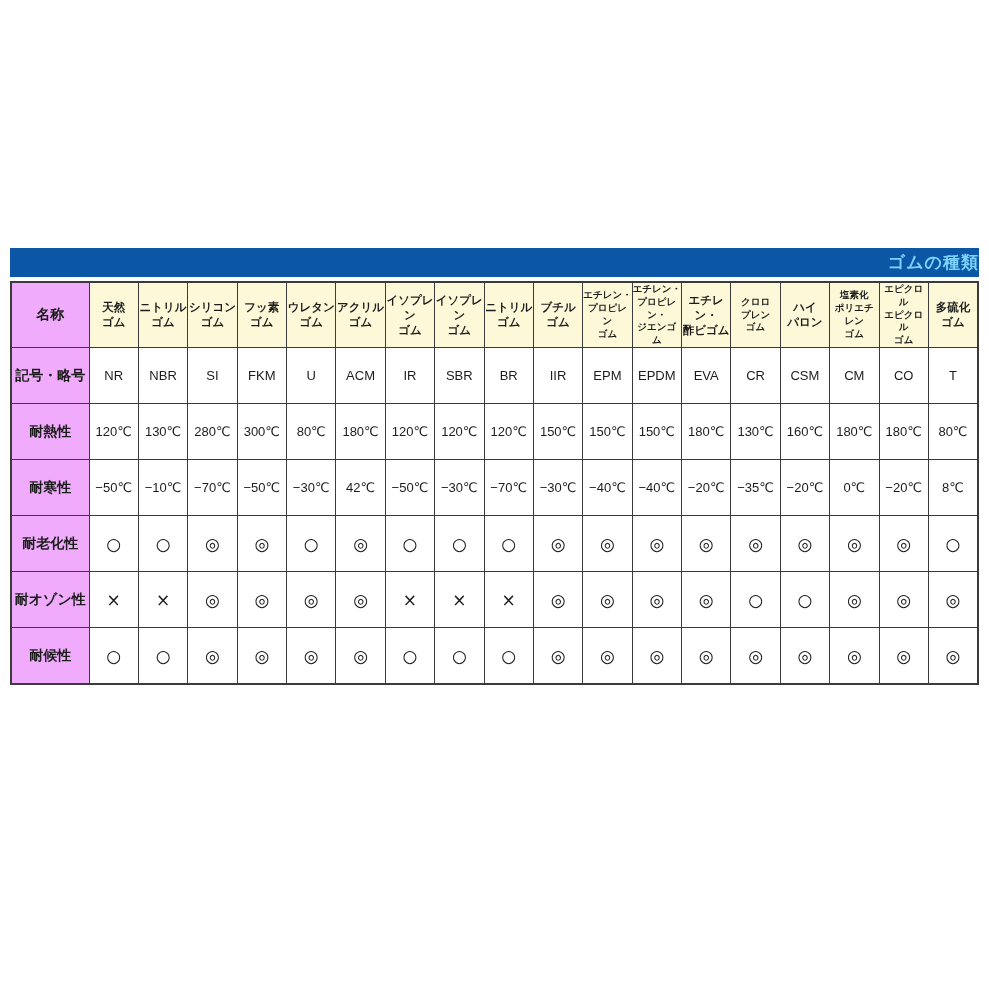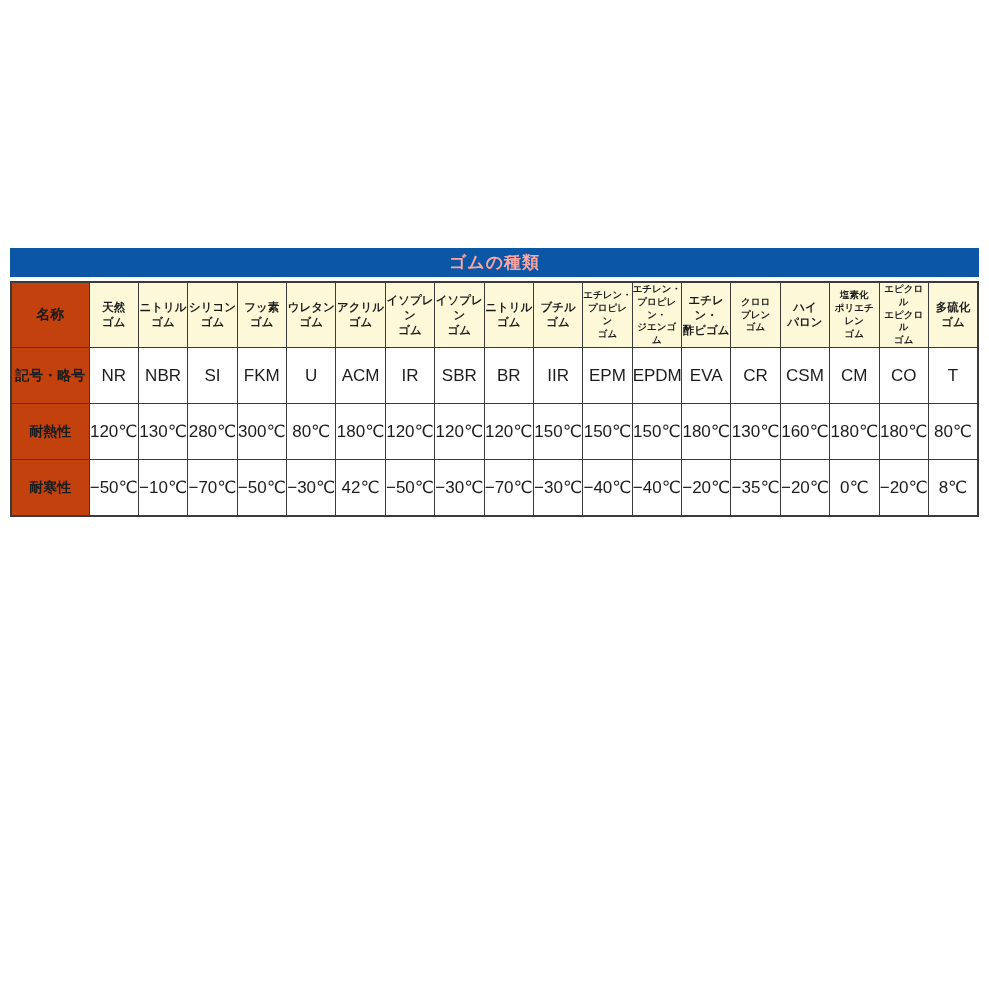--- a/index.html
+++ b/index.html
@@ -12,24 +12,24 @@
     -webkit-font-smoothing: antialiased;
   }
   .sheet {
     position: absolute;
     left: 10px;
     top: 248px;
     width: 969px;
   }
   .title-bar {
     background: #0b57a5;
-    color: #fca5a5;
+    color: #7dd3fc;
     height: 29px;
     line-height: 29px;
-    text-align: center;
+    text-align: right;
     font-weight: bold;
     font-size: 17px;
     letter-spacing: 1px;
   }
   table.rubber {
     border-collapse: collapse;
     table-layout: fixed;
     width: 100%;
     margin-top: 4px;
     border: 2px solid #3b3b3b;
@@ -37,38 +37,38 @@
   }
   table.rubber td {
     border: 1px solid #3b3b3b;
     text-align: center;
     vertical-align: middle;
     padding: 0;
     color: #1c1c1c;
     overflow: hidden;
   }
   td.label-cell {
-    background: #c2410c;
+    background: #f0abfc;
     font-weight: bold;
     font-size: 14px;
   }
   td.head-cell {
     background: #fcf8d8;
     font-weight: bold;
     font-size: 11.5px;
     line-height: 1.3;
     height: 62px;
     padding: 2px 0;
   }
   td.head-cell.small {
     font-size: 9.5px;
     line-height: 1.35;
   }
   tr.data-row td { height: 55px; }
-  td.val-cell { font-size: 17px; }
+  td.val-cell { font-size: 13px; }
   td.sym-cell {
     font-size: 17px;
     color: #5a5a5a;
     font-family: "DejaVu Sans", sans-serif;
   }
 </style>
 </head>
 <body>
 
 <div class="sheet">
@@ -232,15 +232,78 @@
           <td class="val-cell">−30℃</td>
           <td class="val-cell">−40℃</td>
           <td class="val-cell">−40℃</td>
           <td class="val-cell">−20℃</td>
           <td class="val-cell">−35℃</td>
           <td class="val-cell">−20℃</td>
           <td class="val-cell">0℃</td>
           <td class="val-cell">−20℃</td>
           <td class="val-cell">8℃</td>
         </tr>
+        <tr class="data-row">
+          <td class="label-cell">耐老化性</td>
+          <td class="sym-cell">○</td>
+          <td class="sym-cell">○</td>
+          <td class="sym-cell">◎</td>
+          <td class="sym-cell">◎</td>
+          <td class="sym-cell">○</td>
+          <td class="sym-cell">◎</td>
+          <td class="sym-cell">○</td>
+          <td class="sym-cell">○</td>
+          <td class="sym-cell">○</td>
+          <td class="sym-cell">◎</td>
+          <td class="sym-cell">◎</td>
+          <td class="sym-cell">◎</td>
+          <td class="sym-cell">◎</td>
+          <td class="sym-cell">◎</td>
+          <td class="sym-cell">◎</td>
+          <td class="sym-cell">◎</td>
+          <td class="sym-cell">◎</td>
+          <td class="sym-cell">○</td>
+        </tr>
+        <tr class="data-row">
+          <td class="label-cell">耐オゾン性</td>
+          <td class="sym-cell">×</td>
+          <td class="sym-cell">×</td>
+          <td class="sym-cell">◎</td>
+          <td class="sym-cell">◎</td>
+          <td class="sym-cell">◎</td>
+          <td class="sym-cell">◎</td>
+          <td class="sym-cell">×</td>
+          <td class="sym-cell">×</td>
+          <td class="sym-cell">×</td>
+          <td class="sym-cell">◎</td>
+          <td class="sym-cell">◎</td>
+          <td class="sym-cell">◎</td>
+          <td class="sym-cell">◎</td>
+          <td class="sym-cell">○</td>
+          <td class="sym-cell">○</td>
+          <td class="sym-cell">◎</td>
+          <td class="sym-cell">◎</td>
+          <td class="sym-cell">◎</td>
+        </tr>
+        <tr class="data-row">
+          <td class="label-cell">耐候性</td>
+          <td class="sym-cell">○</td>
+          <td class="sym-cell">○</td>
+          <td class="sym-cell">◎</td>
+          <td class="sym-cell">◎</td>
+          <td class="sym-cell">◎</td>
+          <td class="sym-cell">◎</td>
+          <td class="sym-cell">○</td>
+          <td class="sym-cell">○</td>
+          <td class="sym-cell">○</td>
+          <td class="sym-cell">◎</td>
+          <td class="sym-cell">◎</td>
+          <td class="sym-cell">◎</td>
+          <td class="sym-cell">◎</td>
+          <td class="sym-cell">◎</td>
+          <td class="sym-cell">◎</td>
+          <td class="sym-cell">◎</td>
+          <td class="sym-cell">◎</td>
+          <td class="sym-cell">◎</td>
+        </tr>
       </tbody>
   </table>
 </div>
 
 </body></html>

